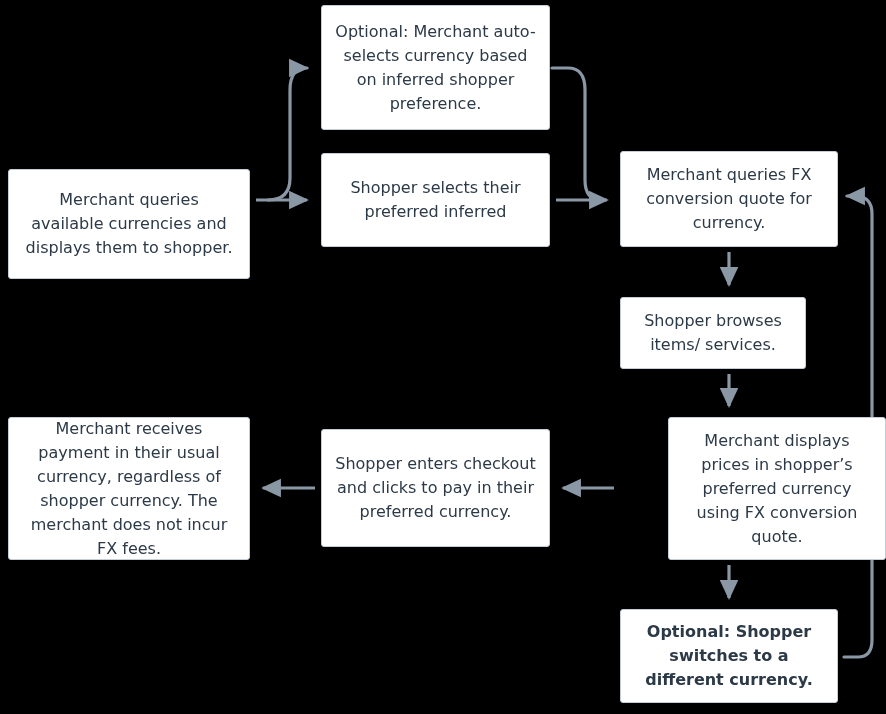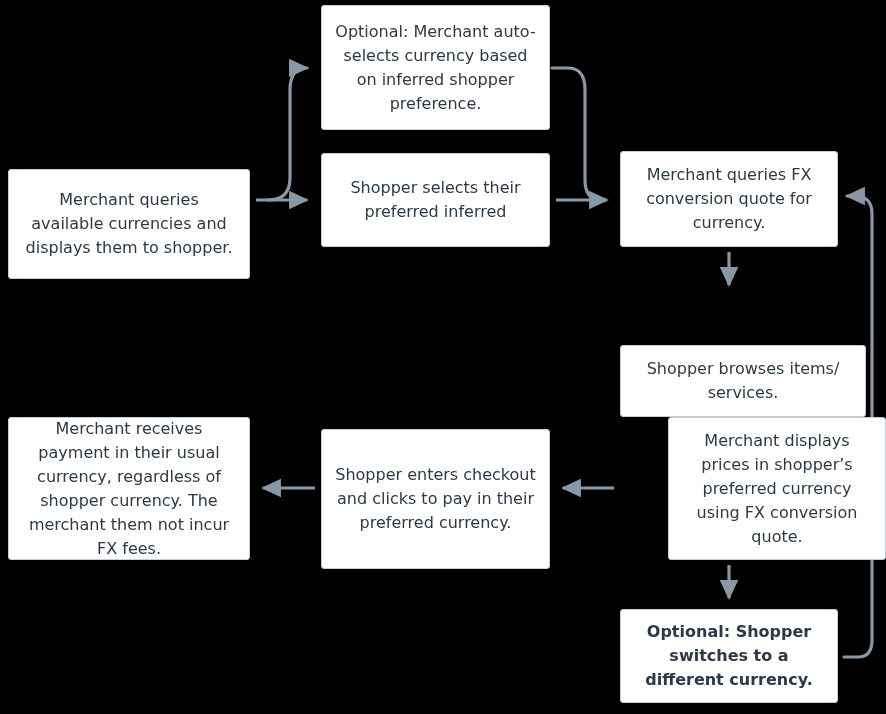--- a/index.html
+++ b/index.html
@@ -105,33 +105,33 @@
   </div>
 
   <div class="node" style="left:321px; top:153px; width:229px; height:94px;">
     <span class="node-label">Shopper selects their preferred inferred</span>
   </div>
 
   <div class="node" style="left:620px; top:151px; width:218px; height:96px;">
     <span class="node-label">Merchant queries FX conversion quote for currency.</span>
   </div>
 
-  <div class="node" style="left:620px; top:297px; width:246px; height:72px;margin-top:48px;">
+  <div class="node" style="left:620px; top:297px; width:186px; height:72px;">
     <span class="node-label">Shopper browses items/ services.</span>
   </div>
 
   <div class="node" style="left:620px; top:417px; width:218px; height:143px;margin-left:48px;">
     <span class="node-label">Merchant displays prices in shopper’s preferred currency using FX conversion quote.</span>
   </div>
 
-  <div class="node" style="left:321px; top:429px; width:229px; height:140px;">
+  <div class="node" style="left:321px; top:429px; width:229px; height:118px;">
     <span class="node-label">Shopper enters checkout and clicks to pay in their preferred currency.</span>
   </div>
 
   <div class="node" style="left:8px; top:417px; width:242px; height:143px;">
-    <span class="node-label">Merchant receives payment in their usual currency, regardless of shopper currency. The merchant them not incur FX fees.</span>
+    <span class="node-label">Merchant receives payment in their usual currency, regardless of shopper currency. The merchant does not incur FX fees.</span>
   </div>
 
   <div class="node" style="left:620px; top:609px; width:218px; height:94px;font-weight:bold;">
     <span class="node-label">Optional: Shopper switches to a different currency.</span>
   </div>
 
 </div>
 
 </body></html>

